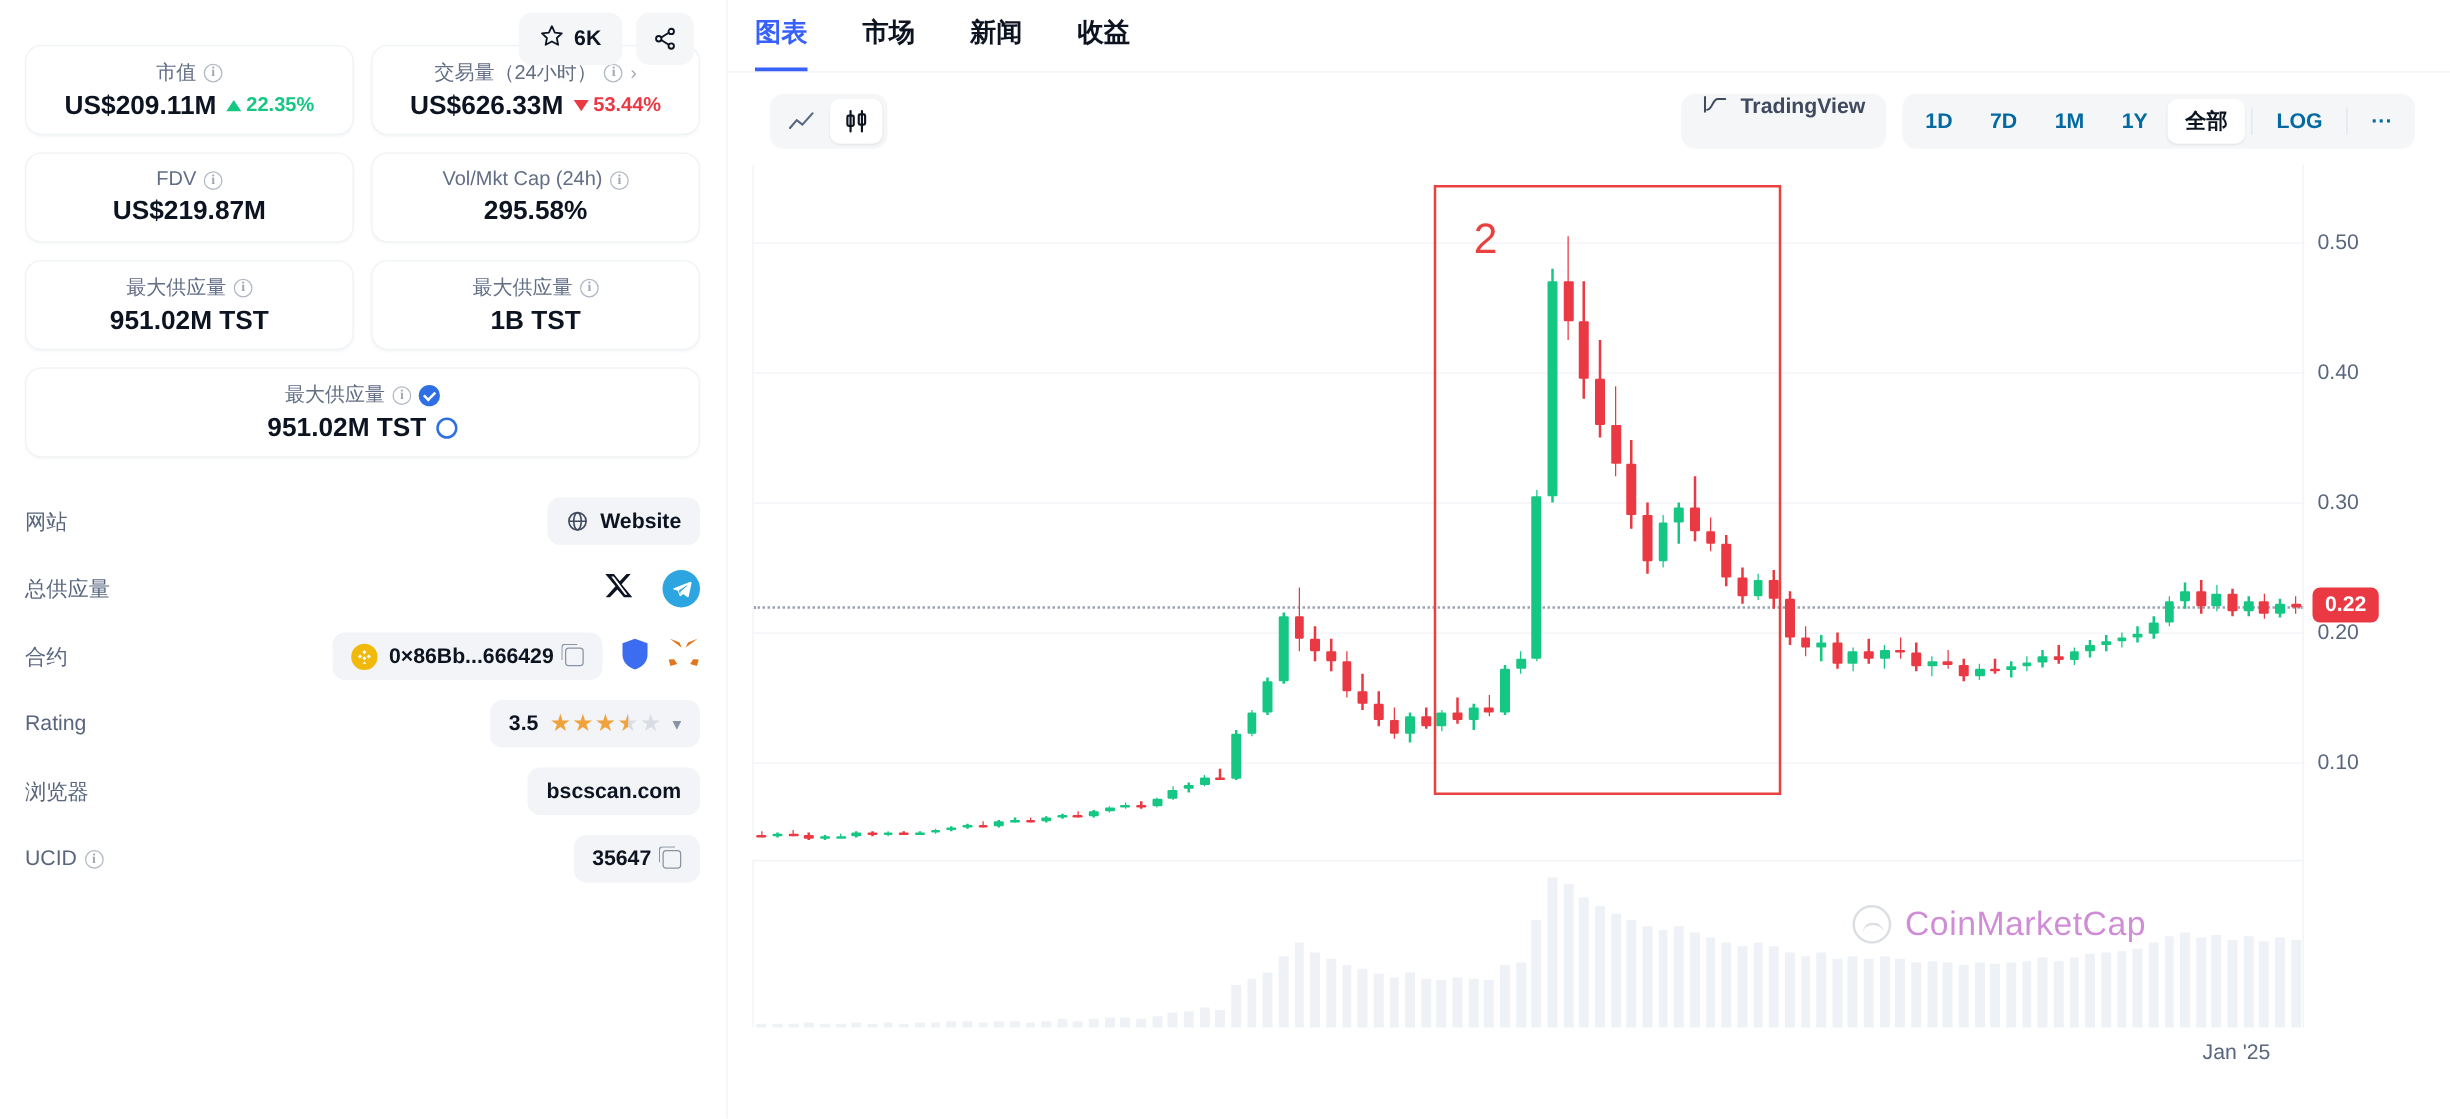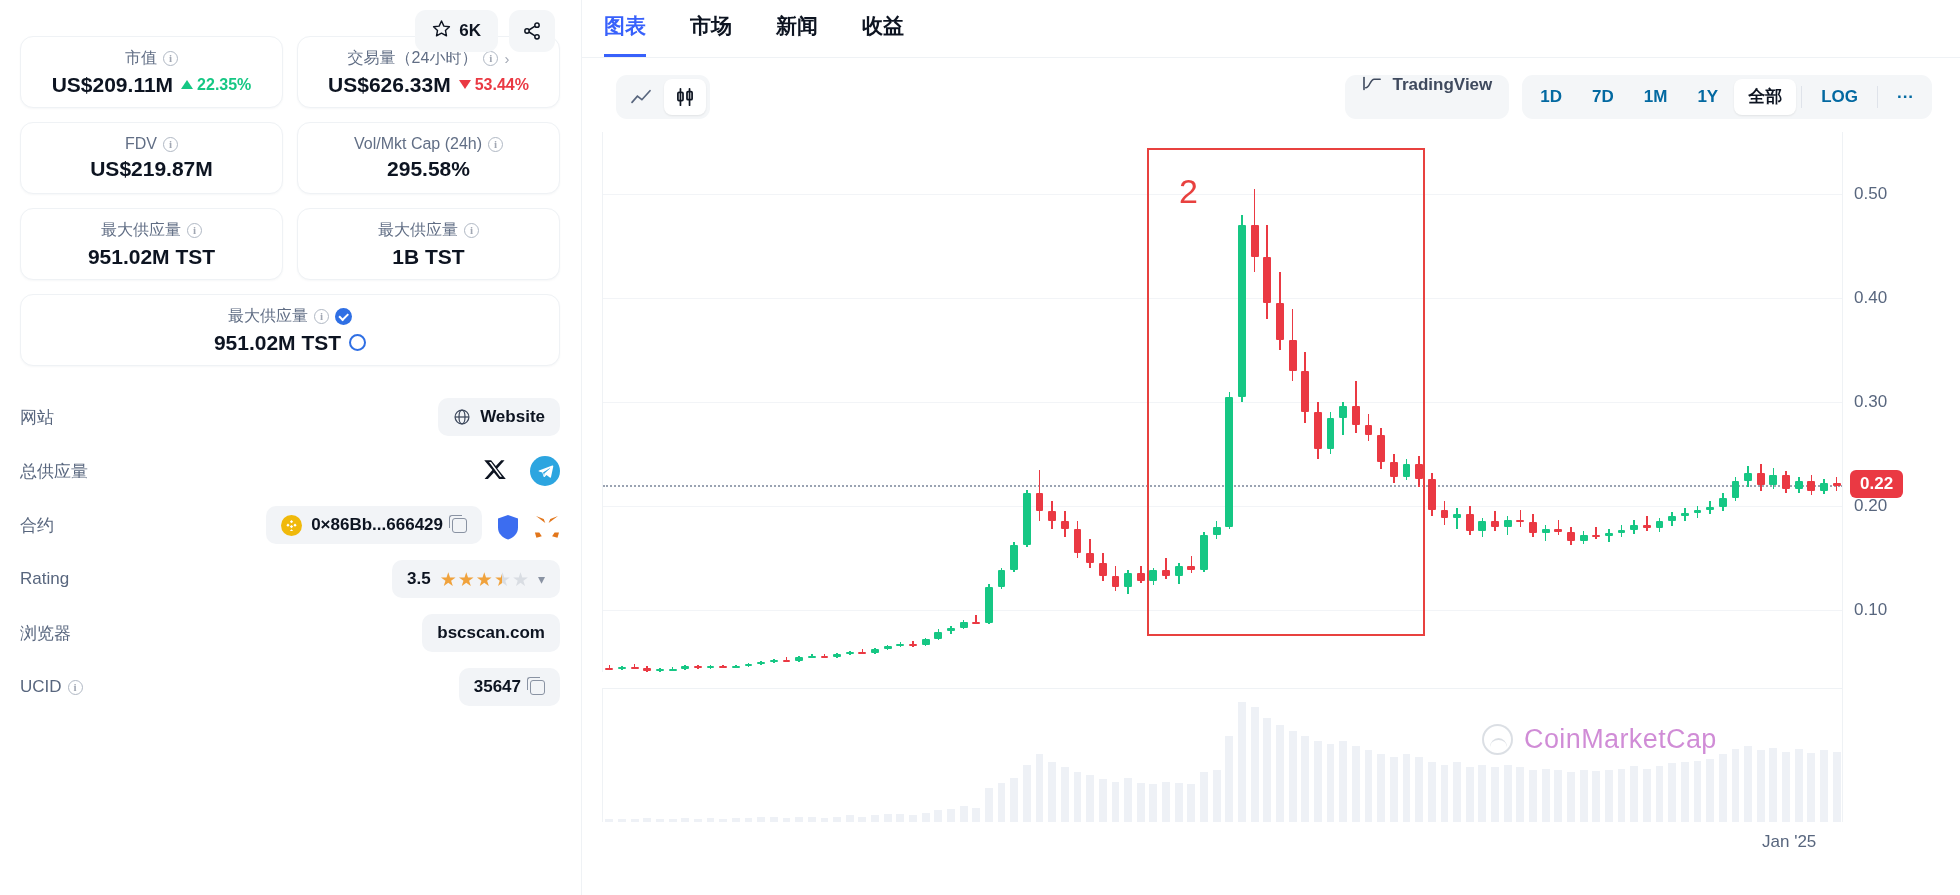--- a/index.html
+++ b/index.html
@@ -274,21 +274,21 @@
           <span class="tg-ic">
             <svg width="17" height="17" viewBox="0 0 24 24" fill="#fff">
               <path d="M21.5 3.4L2.9 10.6c-1 .4-1 1.2 0 1.5l4.6 1.4 1.8 5.5c.2.6.4.8.9.8.4 0 .6-.2.9-.5l2.3-2.2 4.7 3.5c.9.5 1.5.2 1.7-.8l3.1-14.6c.3-1.2-.5-1.8-1.4-1.4zM8.5 13.3l9.3-5.9c.4-.3.8-.1.5.2l-7.9 7.2-.3 3.3-1.6-4.8z"></path>
             </svg>
           </span>
         </div>
       </div>
 
       <div class="link-row">
         <div class="link-label">合约</div>
-        <div style="display:flex;align-items:flex-end;gap:14px;">
+        <div style="display:flex;align-items:center;gap:14px;">
           <div class="chip">
             <span class="bnb-dot">
               <svg width="13" height="13" viewBox="0 0 24 24" fill="#fff">
                   <path d="M12 2l3 3-3 3-3-3 3-3zm-6.5 6.5L8.5 11.5 5.5 14.5 2.5 11.5l3-3zm13 0l3 3-3 3-3-3 3-3zM12 11l3 3-3 3-3-3 3-3zm0 8l3 3H9l3-3z"></path>
                 </svg>
             </span>
             <span>0×86Bb...666429</span>
             <span class="copy-ic"></span>
           </div>
           <span>

